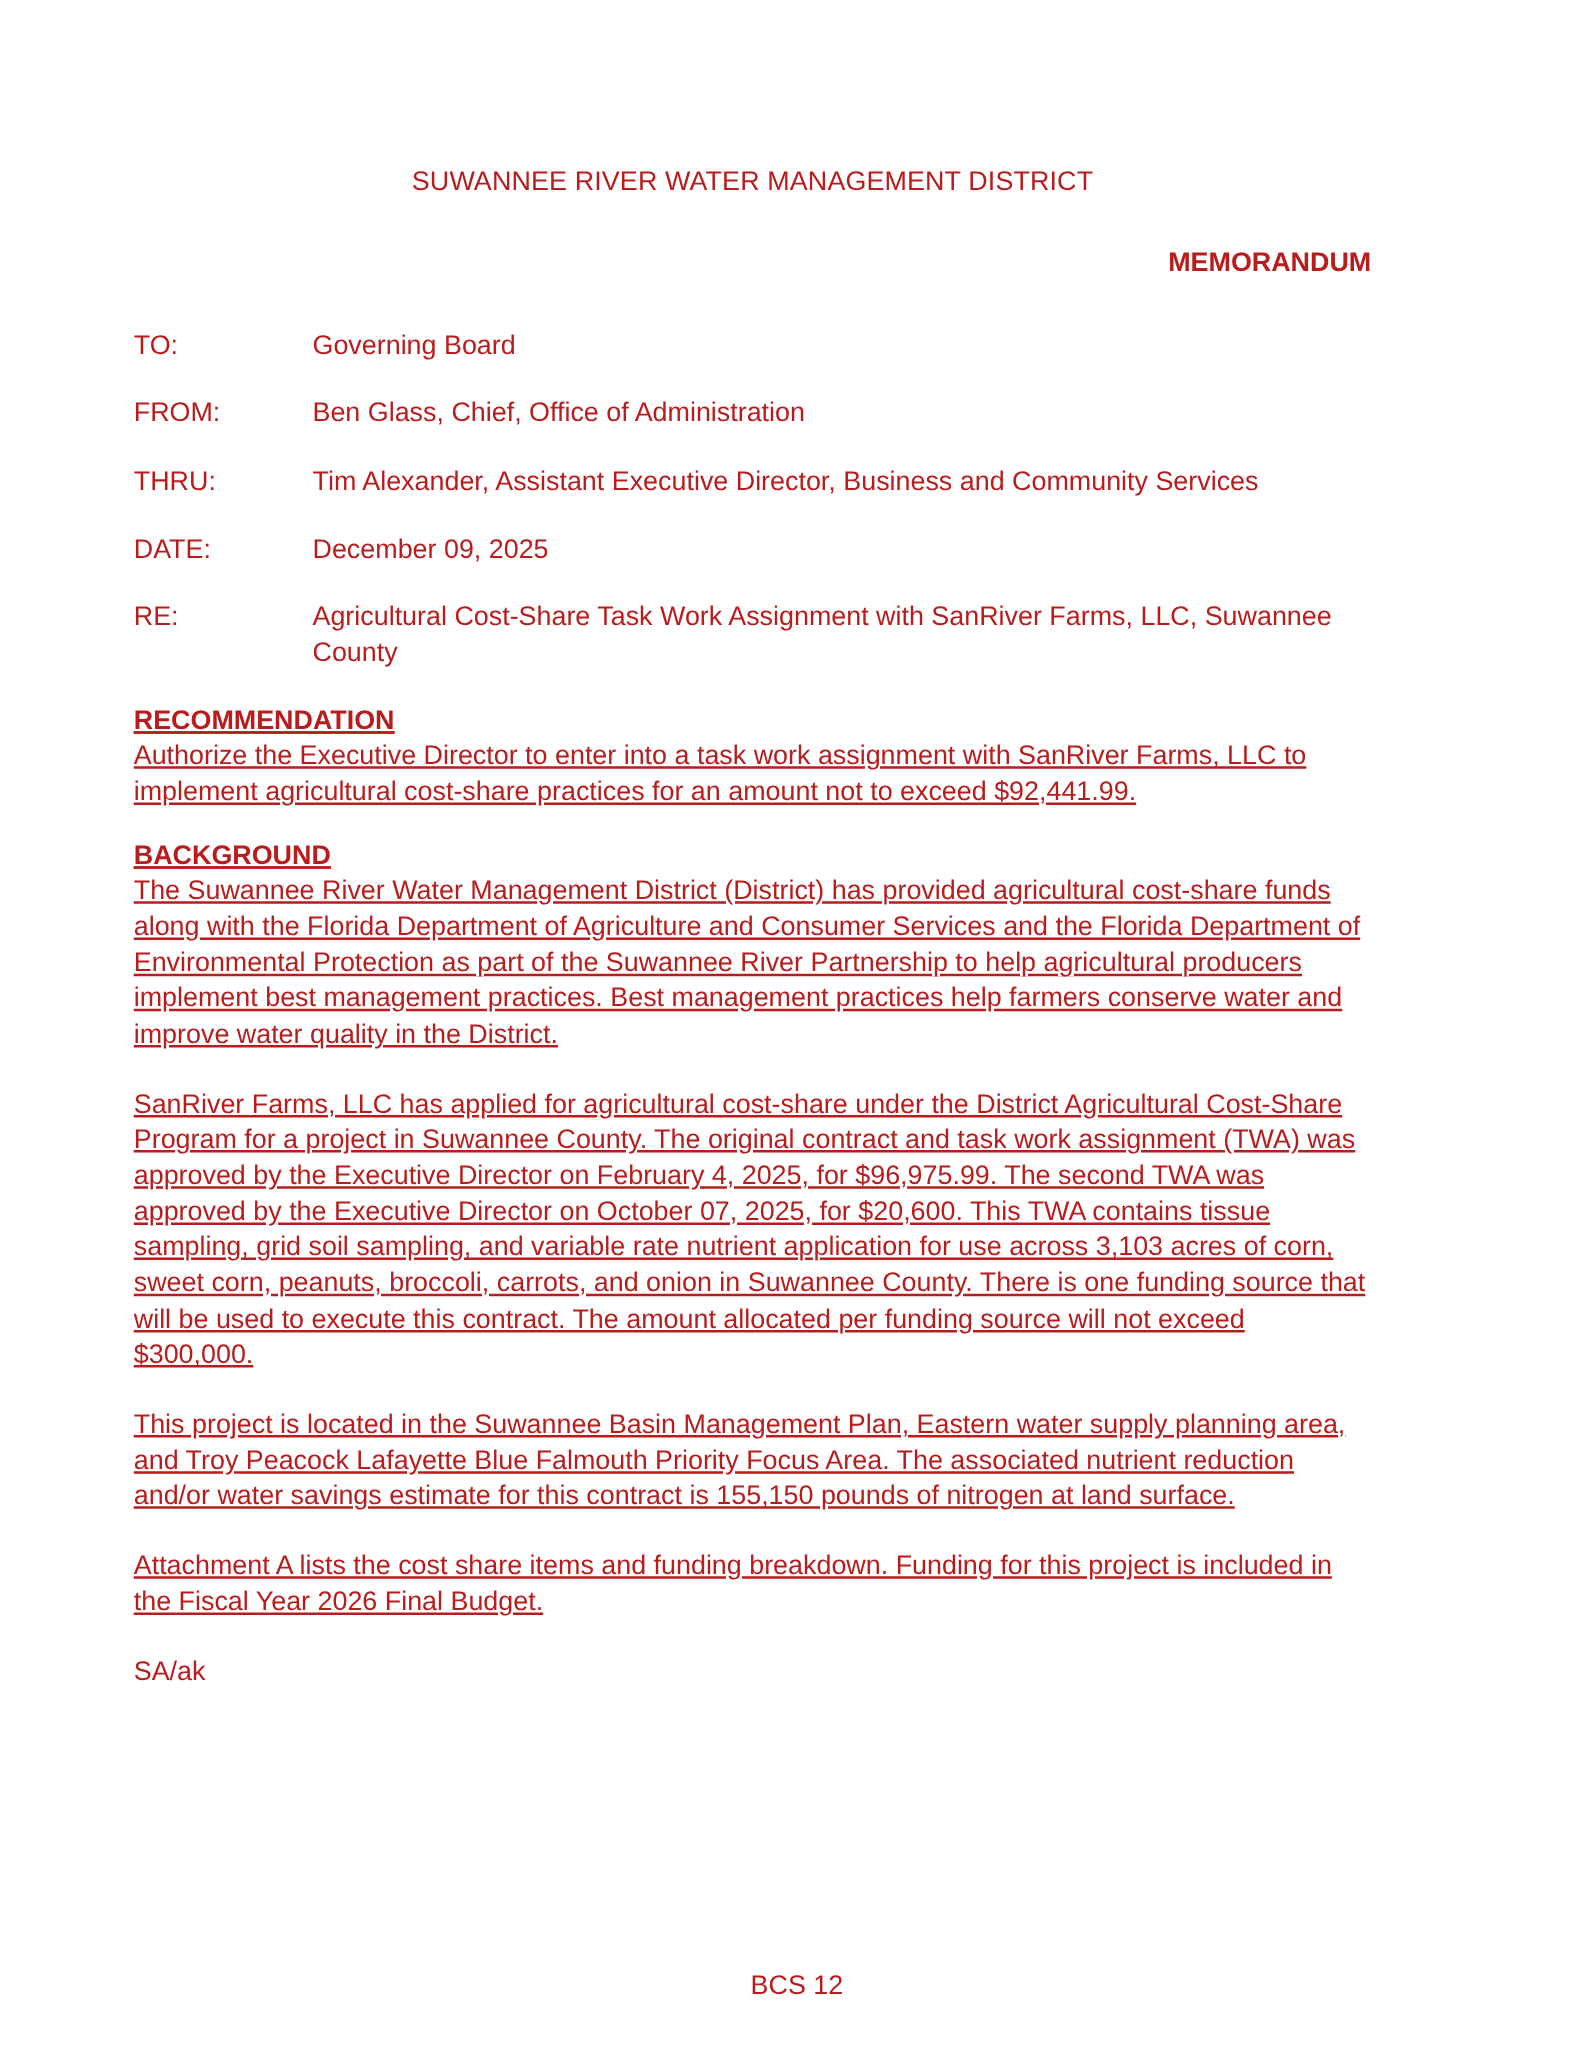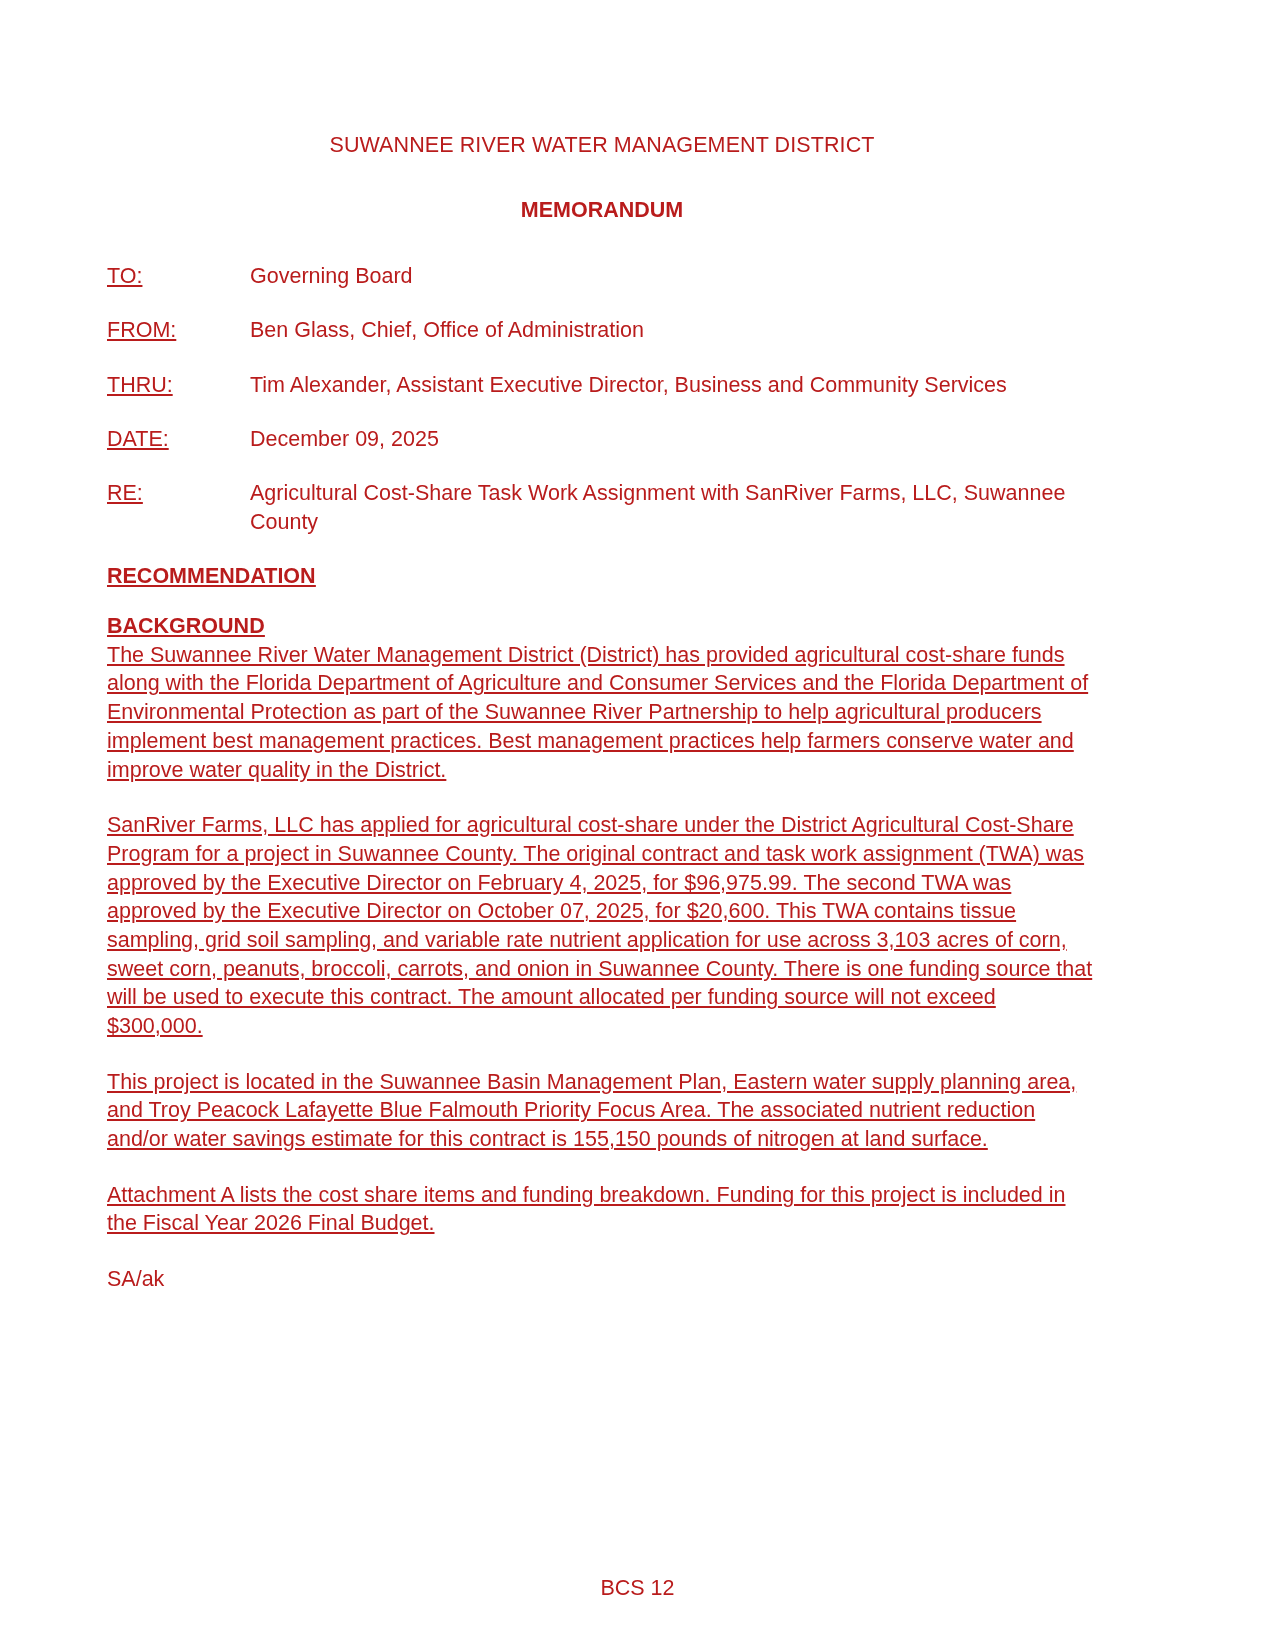--- a/index.html
+++ b/index.html
@@ -27,37 +27,36 @@
   }
   .org-title {
     text-align: center;
     font-size: 21.5px;
     letter-spacing: 0.1px;
     line-height: 1.25;
     margin: 0 0 38px 0;
     white-space: nowrap;
   }
   .memo-title {
-    text-align: center;
+    text-align: right;
     font-size: 21.5px;
     font-weight: bold;
     line-height: 1.25;
     margin: 16px 0 38px 0;
   }
   .field-row {
     display: flex;
     align-items: flex-start;
     margin: 0 0 26px 0;
     font-size: 21.5px;
     line-height: 1.32;
   }
   .field-label {
     width: 143px;
     flex: 0 0 143px;
-    text-decoration: underline;
   }
   .field-value {
     flex: 1 1 auto;
   }
   .section {
     margin-top: 22px;
     text-decoration: underline;
   }
   .section-heading {
     font-size: 21.5px;
@@ -124,20 +123,21 @@
       <div class="field-value">December 09, 2025</div>
     </div>
 
     <div class="field-row">
       <div class="field-label">RE:</div>
       <div class="field-value">Agricultural Cost-Share Task Work Assignment with SanRiver Farms, LLC, Suwannee County</div>
     </div>
 
     <div class="section">
       <div class="section-heading">RECOMMENDATION</div>
+      <div class="body-text">Authorize the Executive Director to enter into a task work assignment with SanRiver Farms, LLC to implement agricultural cost-share practices for an amount not to exceed $92,441.99.</div>
     </div>
 
     <div class="section">
       <div class="section-heading">BACKGROUND</div>
       <div class="para">The Suwannee River Water Management District (District) has provided agricultural cost-share funds along with the Florida Department of Agriculture and Consumer Services and the Florida Department of Environmental Protection as part of the Suwannee River Partnership to help agricultural producers implement best management practices. Best management practices help farmers conserve water and improve water quality in the District.</div>
       <div class="para">SanRiver Farms, LLC has applied for agricultural cost-share under the District Agricultural Cost-Share Program for a project in Suwannee County. The original contract and task work assignment (TWA) was approved by the Executive Director on February 4, 2025, for $96,975.99. The second TWA was approved by the Executive Director on October 07, 2025, for $20,600. This TWA contains tissue sampling, grid soil sampling, and variable rate nutrient application for use across 3,103 acres of corn, sweet corn, peanuts, broccoli, carrots, and onion in Suwannee County. There is one funding source that will be used to execute this contract. The amount allocated per funding source will not exceed $300,000.</div>
       <div class="para">This project is located in the Suwannee Basin Management Plan, Eastern water supply planning area, and Troy Peacock Lafayette Blue Falmouth Priority Focus Area. The associated nutrient reduction and/or water savings estimate for this contract is 155,150 pounds of nitrogen at land surface.</div>
       <div class="para">Attachment A lists the cost share items and funding breakdown. Funding for this project is included in the Fiscal Year 2026 Final Budget.</div>
     </div>
 

